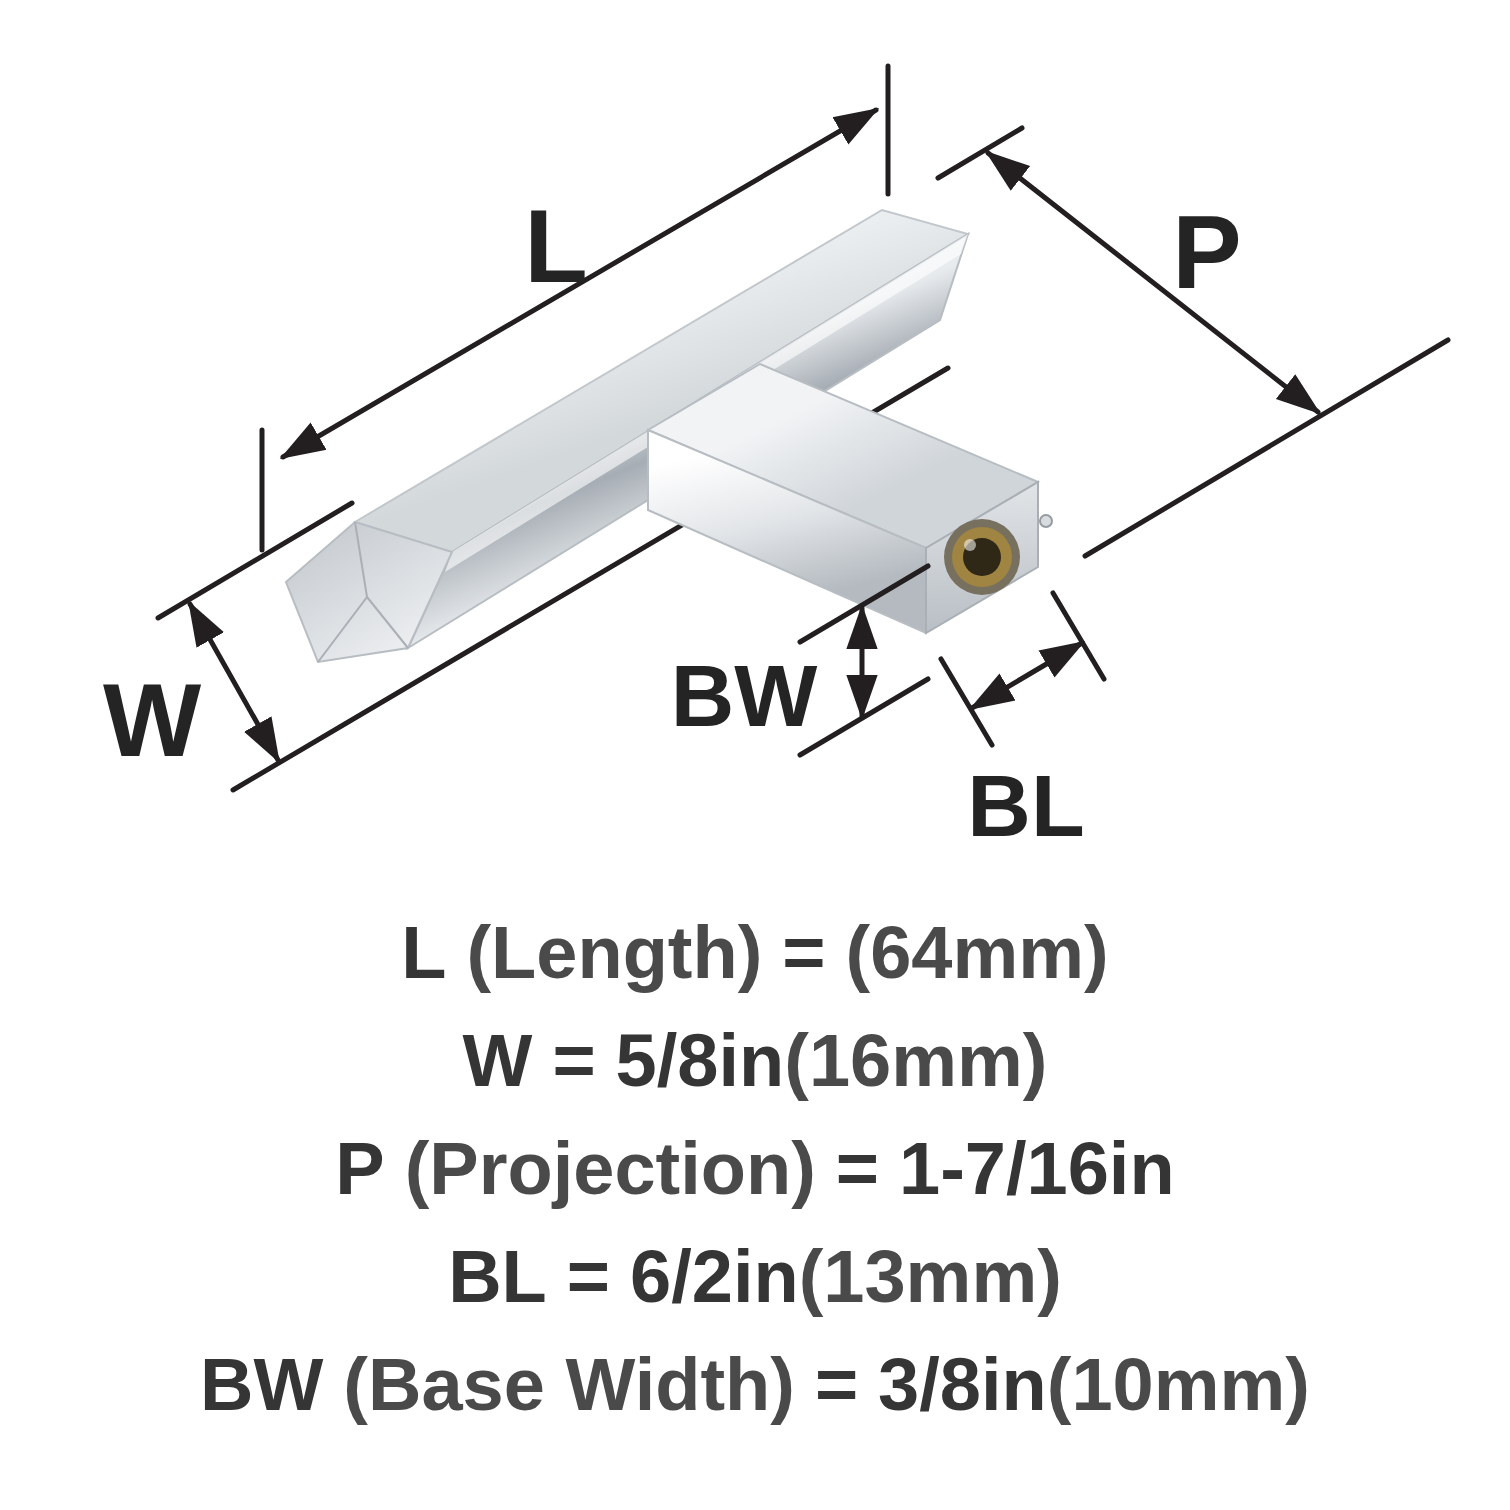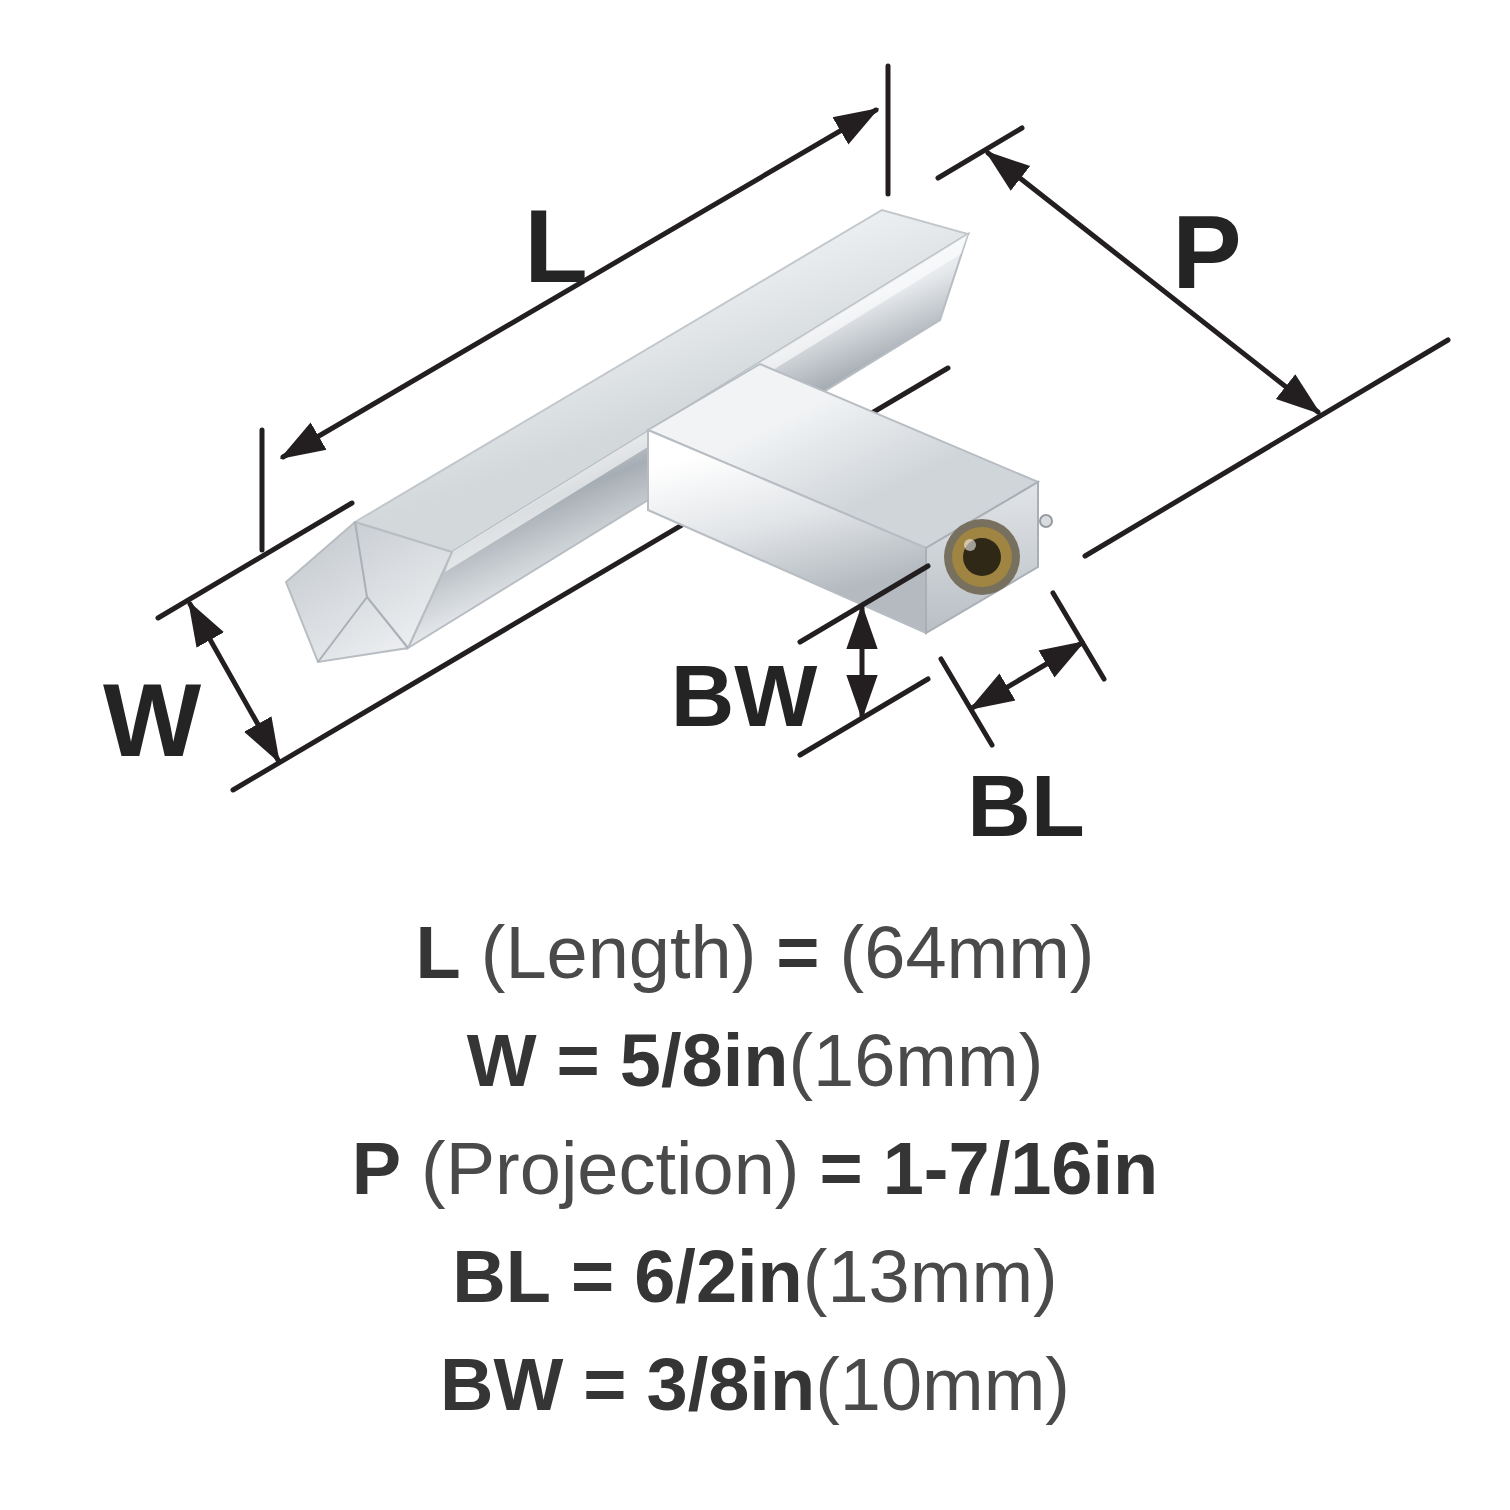--- a/index.html
+++ b/index.html
@@ -35,21 +35,21 @@
   }
   .legend-row {
     display: flex;
     align-items: center;
     height: 108px;
     font-size: 74px;
     color: #4a4a4a;
     white-space: nowrap;
   }
   .legend-row .b { font-weight: bold; color: #353535; }
-  .legend-row .r { font-weight: normal; color: #4a4a4a; }
+  .legend-row .r { font-weight: bold; color: #4a4a4a; }
   .legend-row .seg { margin-right: 20px; }
 </style>
 </head>
 <body>
 
 <div class="stage">
 
   <svg class="diagram-svg" width="1510" height="900" viewBox="0 0 1510 900">
     <defs>
       <marker id="arr" viewBox="0 0 12 10" refX="11" refY="5" markerWidth="9" markerHeight="8" orient="auto-start-reverse">
@@ -168,19 +168,20 @@
 
     <div class="legend-row">
       <span class="b seg">BL</span>
       <span class="b seg">=</span>
       <span class="b">6/2in</span>
       <span class="r">(13mm)</span>
     </div>
 
     <div class="legend-row">
       <span class="b seg">BW</span>
+      <span class="r seg">(Base Width)</span>
       <span class="b seg">=</span>
       <span class="b">3/8in</span>
       <span class="r">(10mm)</span>
     </div>
 
   </div>
 </div>
 
 </body></html>

